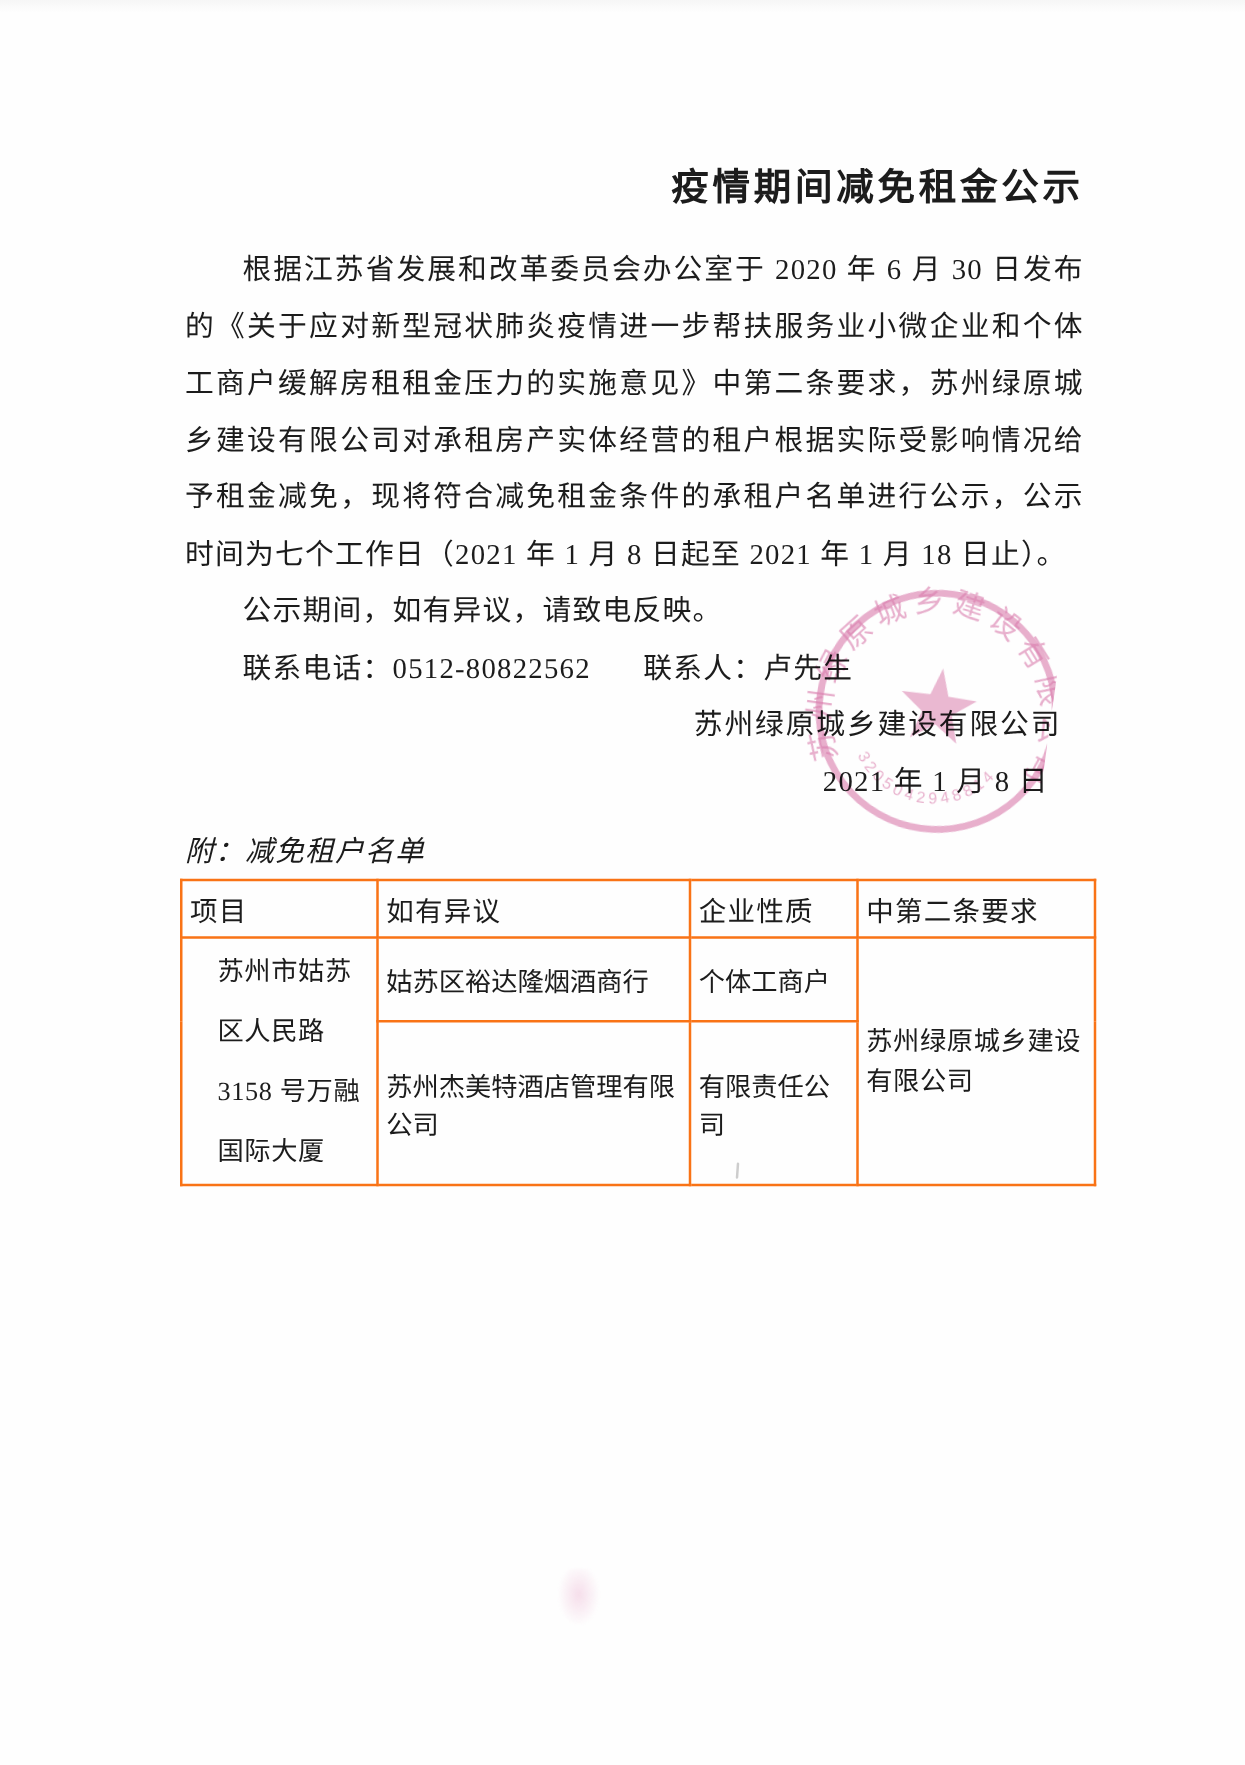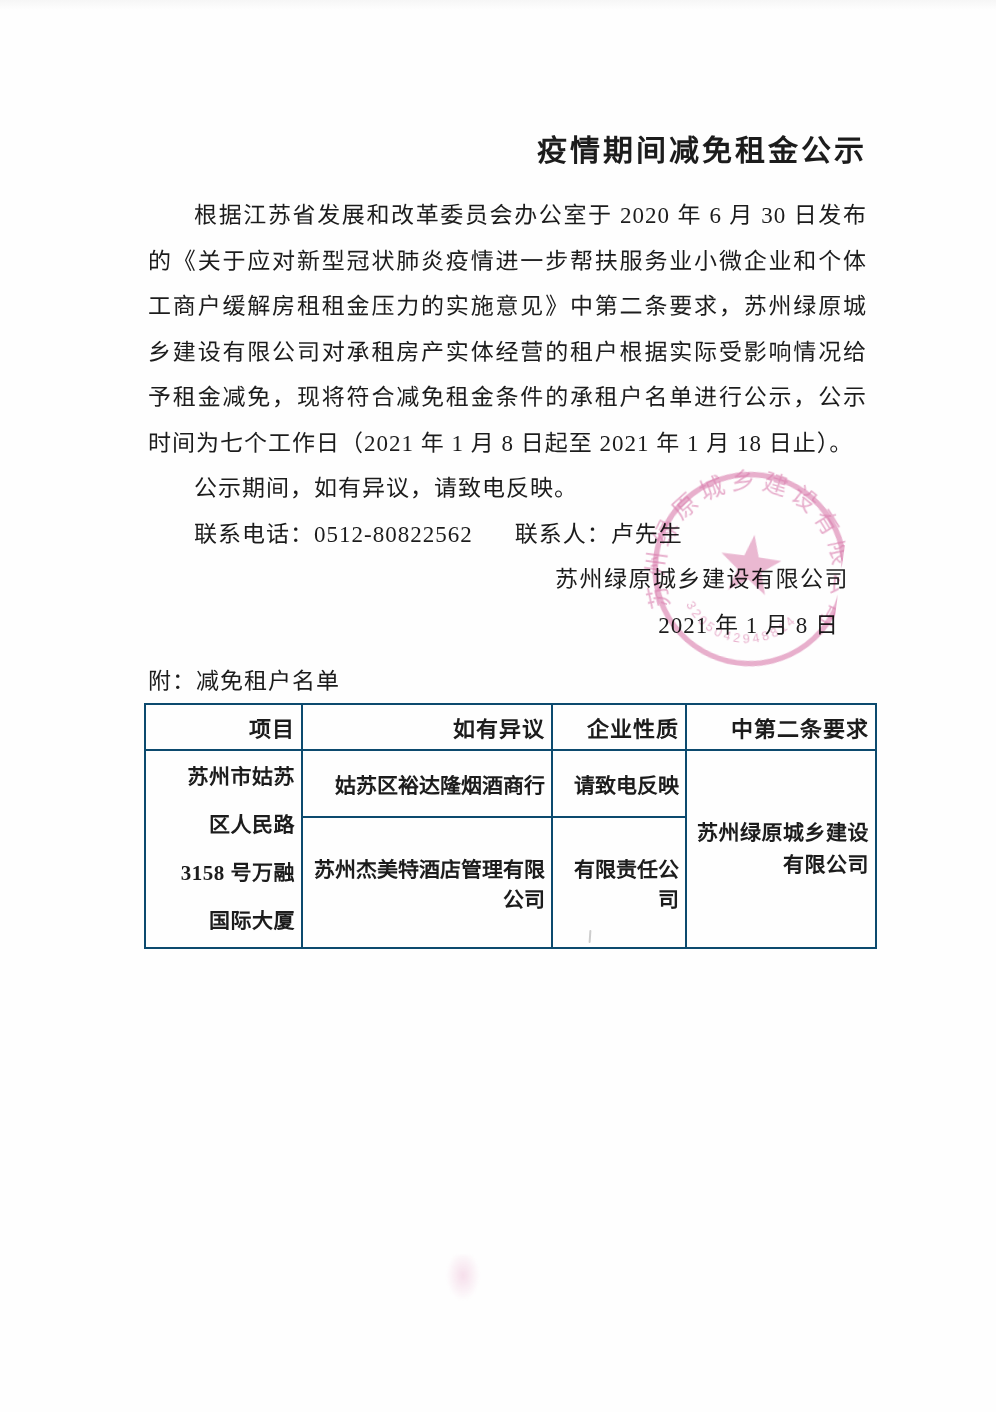--- a/index.html
+++ b/index.html
@@ -64,33 +64,34 @@
     line-height: 45.5px;
     letter-spacing: 1px;
     text-align: right;
     padding-right: 28px;
   }
   .attachment-label {
     margin: 19px 0 6px 0;
     font-size: 23px;
     line-height: 30px;
     letter-spacing: 1px;
+    font-style: italic;
   }
   table.tenant-table {
     border-collapse: collapse;
     table-layout: fixed;
     width: 731px;
     margin-left: -4px;
     font-size: 21px;
   }
   .tenant-table th, .tenant-table td {
-    border: 2px solid #0c4a6e;
-    text-align: right;
+    border: 2px solid #f97316;
+    text-align: left;
     vertical-align: middle;
-    font-weight: 700;
+    font-weight: 400;
     padding: 2px 6px;
   }
   .tenant-table thead th { height: 46px; font-size: 22px; letter-spacing: 1px; }
   .tenant-table .row-1 td { height: 46px; }
   .tenant-table .row-2 td { height: 89px; }
   .tenant-table .cell-project { line-height: 48px; letter-spacing: 0.5px; padding-left: 28px; }
   .tenant-table .cell-impl-company { line-height: 32px; letter-spacing: 0.5px; }
   .seal {
     position: absolute;
     left: 641px;
@@ -172,21 +173,21 @@
           <th>项目</th>
           <th>如有异议</th>
           <th>企业性质</th>
           <th>中第二条要求</th>
         </tr>
       </thead>
       <tbody>
         <tr class="row-1">
           <td class="cell-project" rowspan="2">苏州市姑苏区人民路 3158 号万融国际大厦</td>
           <td>姑苏区裕达隆烟酒商行</td>
-          <td>请致电反映</td>
+          <td>个体工商户</td>
           <td class="cell-impl-company" rowspan="2">苏州绿原城乡建设有限公司</td>
         </tr>
         <tr class="row-2">
           <td>苏州杰美特酒店管理有限公司</td>
           <td>有限责任公司</td>
         </tr>
       </tbody>
     </table>
 
   </div>

